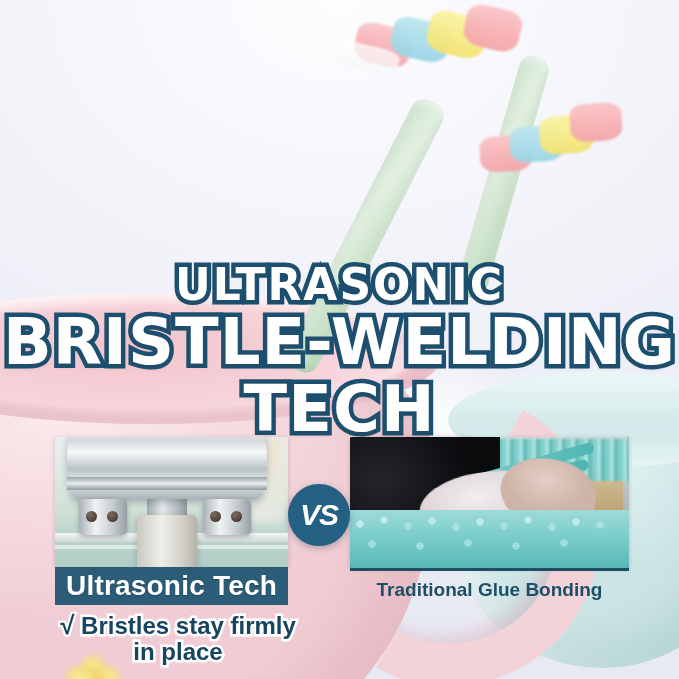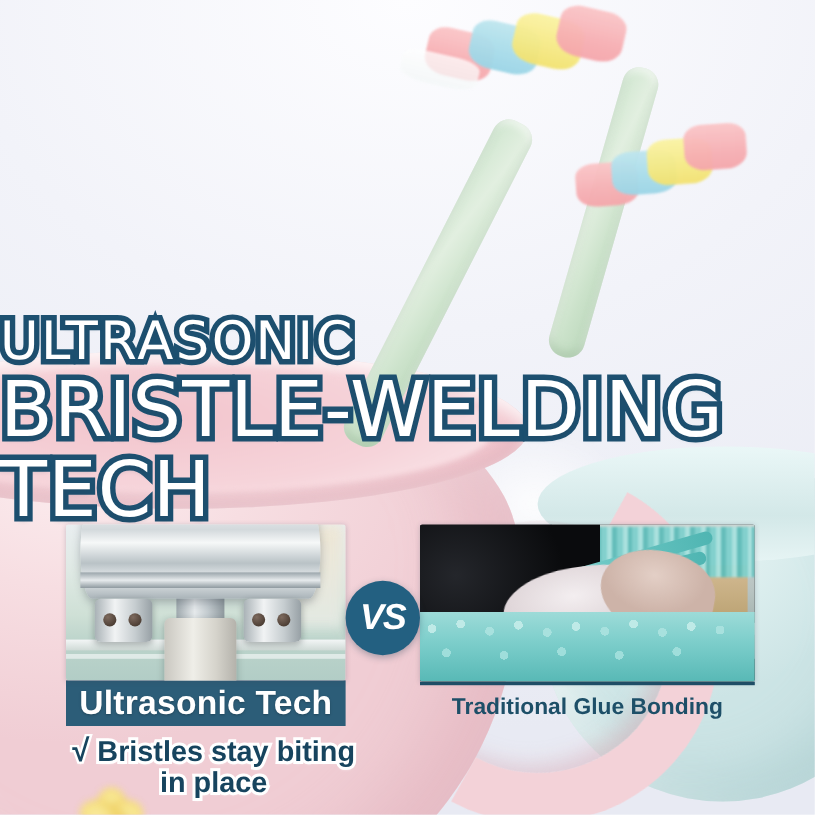--- a/index.html
+++ b/index.html
@@ -103,22 +103,22 @@
     filter:blur(1.1px);opacity:.95;
   }
   .t-pink {background:linear-gradient(180deg,#fbc6c8 0%,#f7b0b4 60%,#f5a6ab 100%);}
   .t-yellow{background:linear-gradient(180deg,#fbf3a4 0%,#f6ea84 60%,#f2e271 100%);}
   .t-blue {background:linear-gradient(180deg,#bfe6ef 0%,#a7dcea 60%,#9bd5e6 100%);}
   .t-white{background:linear-gradient(180deg,#ffffff 0%,#f3f7f7 100%);}
 
   
   .title{
     position:absolute;left:0;right:0;top:262px;
-    text-align:left;
-    font-weight:400;
+    text-align:center;
+    font-weight:700;
     letter-spacing:2px;
     line-height:1.06;
     font-size:44px;
     color:#ffffff;
     font-family:"DejaVu Sans","Liberation Sans",sans-serif;
     text-transform:uppercase;
     -webkit-text-stroke:9px #1d5070;
     paint-order:stroke fill;
     text-shadow:0 3px 4px rgba(40,70,90,.28);
   }
@@ -337,19 +337,19 @@
           <div class="gl-tray"></div>
         </div>
       </div>
       <div class="bar-light">Traditional Glue Bonding</div>
     </div>
 
     <div class="vs">VS</div>
 
     <div class="claim left">
       <span class="mark ok">√</span>
-      <span>Bristles stay biting</span><br>
+      <span>Bristles stay firmly</span><br>
       <span>in place</span>
     </div>
 
 
   </div>
 </div>
 
 </body></html>

